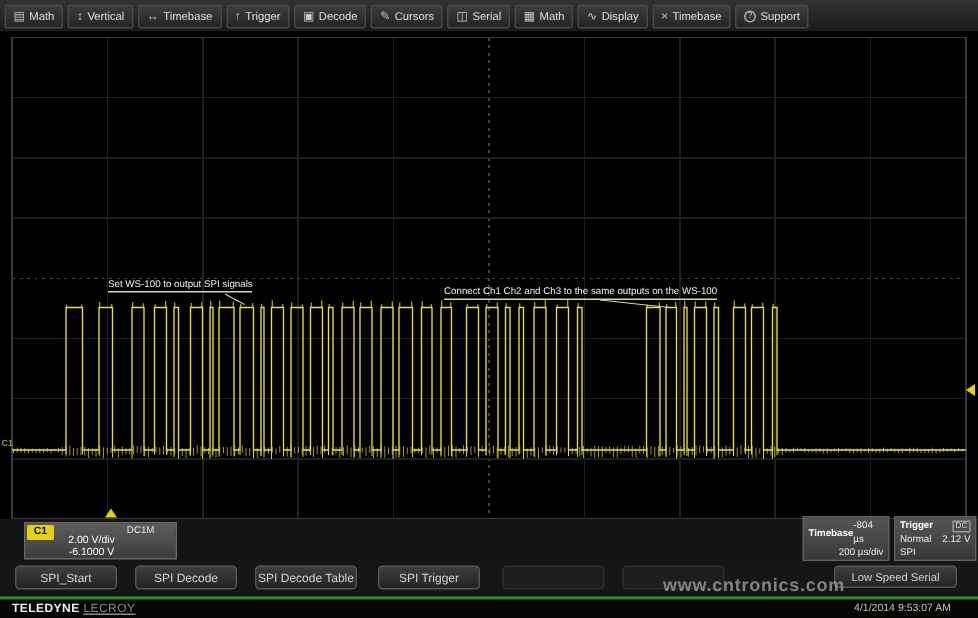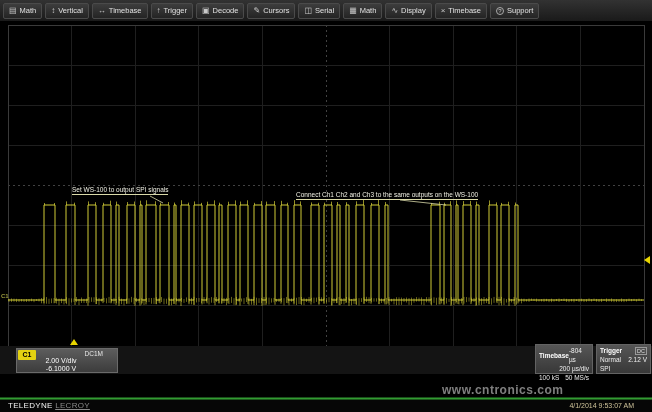--- a/index.html
+++ b/index.html
@@ -69,21 +69,21 @@
   .tb-btn.empty { background:#1d1d1d; border-color:#2e2e2e; }
   .right-btn { position:absolute; left:556px; top:3px; width:82px; height:15px; line-height:14px;
     background:linear-gradient(180deg,#3d3d3d,#242424); border:1px solid #585858;
     border-radius:3px; color:#d5d5d5; font-size:7.5px; text-align:center; white-space:nowrap; }
 
   .greenline { position:absolute; left:0; top:397px; width:652px; height:3px; z-index:6;
     background:linear-gradient(180deg,#0c2c0c,#36a536 55%,#0c2c0c); }
 
   .footer { position:absolute; left:0; top:400px; width:652px; height:12px; background:#060606; z-index:6; }
   .brand { position:absolute; left:8px; top:1px; font-size:8px; letter-spacing:0.3px; }
-  .brand .b1 { color:#f2f2f2; font-weight:normal;margin-top:44px; }
+  .brand .b1 { color:#f2f2f2; font-weight:bold;margin-top:44px; }
   .brand .b2 { color:#8a8a8a;text-decoration:underline; }
   .timestamp { position:absolute; right:18px; top:2px; font-size:7px; color:#cfc39a; }
 
   .watermark { position:absolute; left:442px; top:383px; z-index:40; font-size:12px;
     font-weight:bold; color:#9c9c9c; opacity:0.82; letter-spacing:0.5px; white-space:nowrap; }
 </style>
 </head>
 <body>
 
 <div class="screen">
@@ -201,20 +201,31 @@
         <span>Normal</span>
         <span>2.12 V</span>
       </div>
       <div class="info-row">
         <span>SPI</span>
         <span></span>
       </div>
     </div>
   </div>
 
+  <div class="toolbar">
+    <div>
+        <div class="tb-btn" style="left: 10px; width: 68px;">SPI_Start</div>
+        <div class="tb-btn" style="left: 90px; width: 68px;">SPI Decode</div>
+        <div class="tb-btn" style="left: 170px; width: 68px;">SPI Decode Table</div>
+        <div class="tb-btn" style="left: 252px; width: 68px;">SPI Trigger</div>
+        <div class="tb-btn empty" style="left: 335px; width: 68px;"></div>
+        <div class="tb-btn empty" style="left: 415px; width: 68px;"></div>
+      </div>
+    <div class="right-btn">Low Speed Serial</div>
+  </div>
 
   <div class="greenline"></div>
 
   <div class="footer">
     <div class="brand">
       <span class="b1">TELEDYNE</span>
       <span class="b2">LECROY</span>
     </div>
     <div class="timestamp">4/1/2014 9:53:07 AM</div>
   </div>

